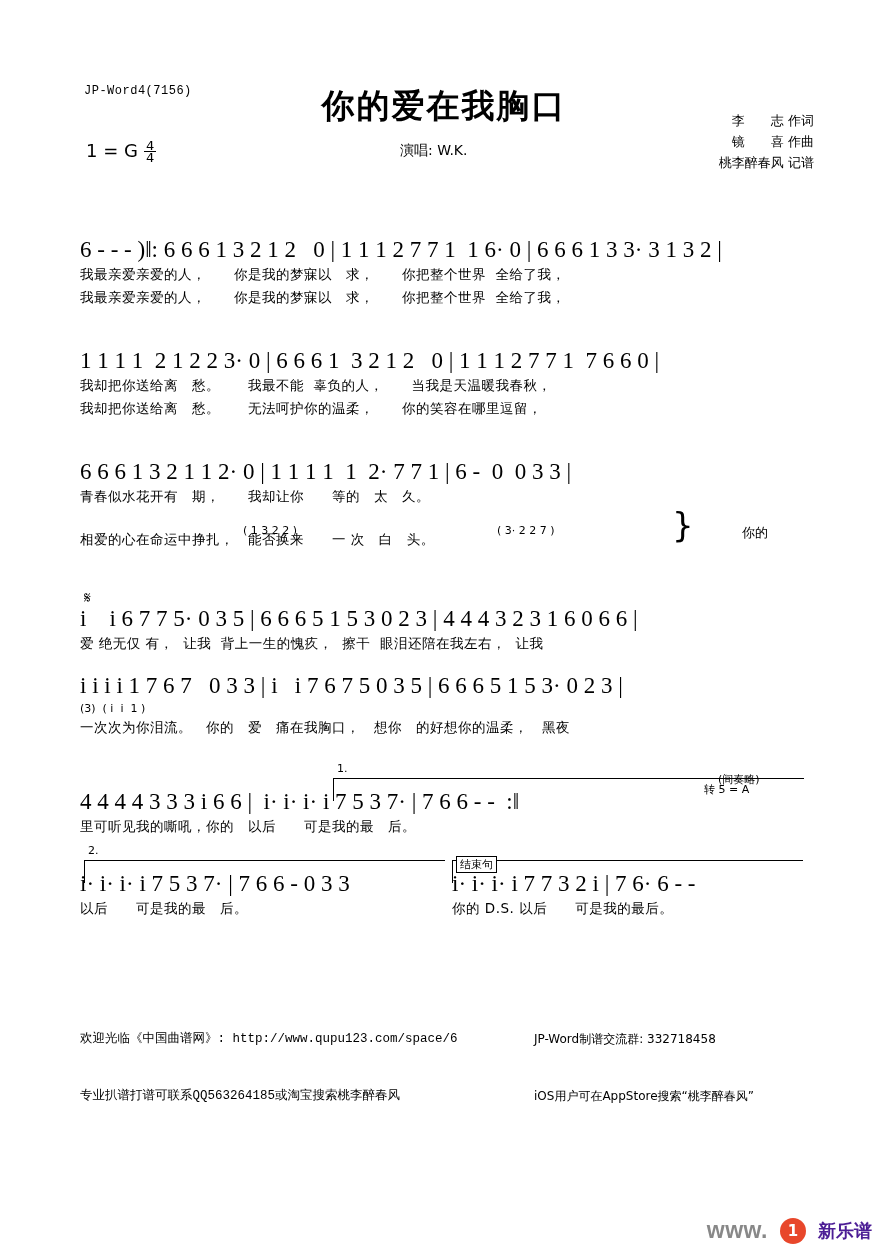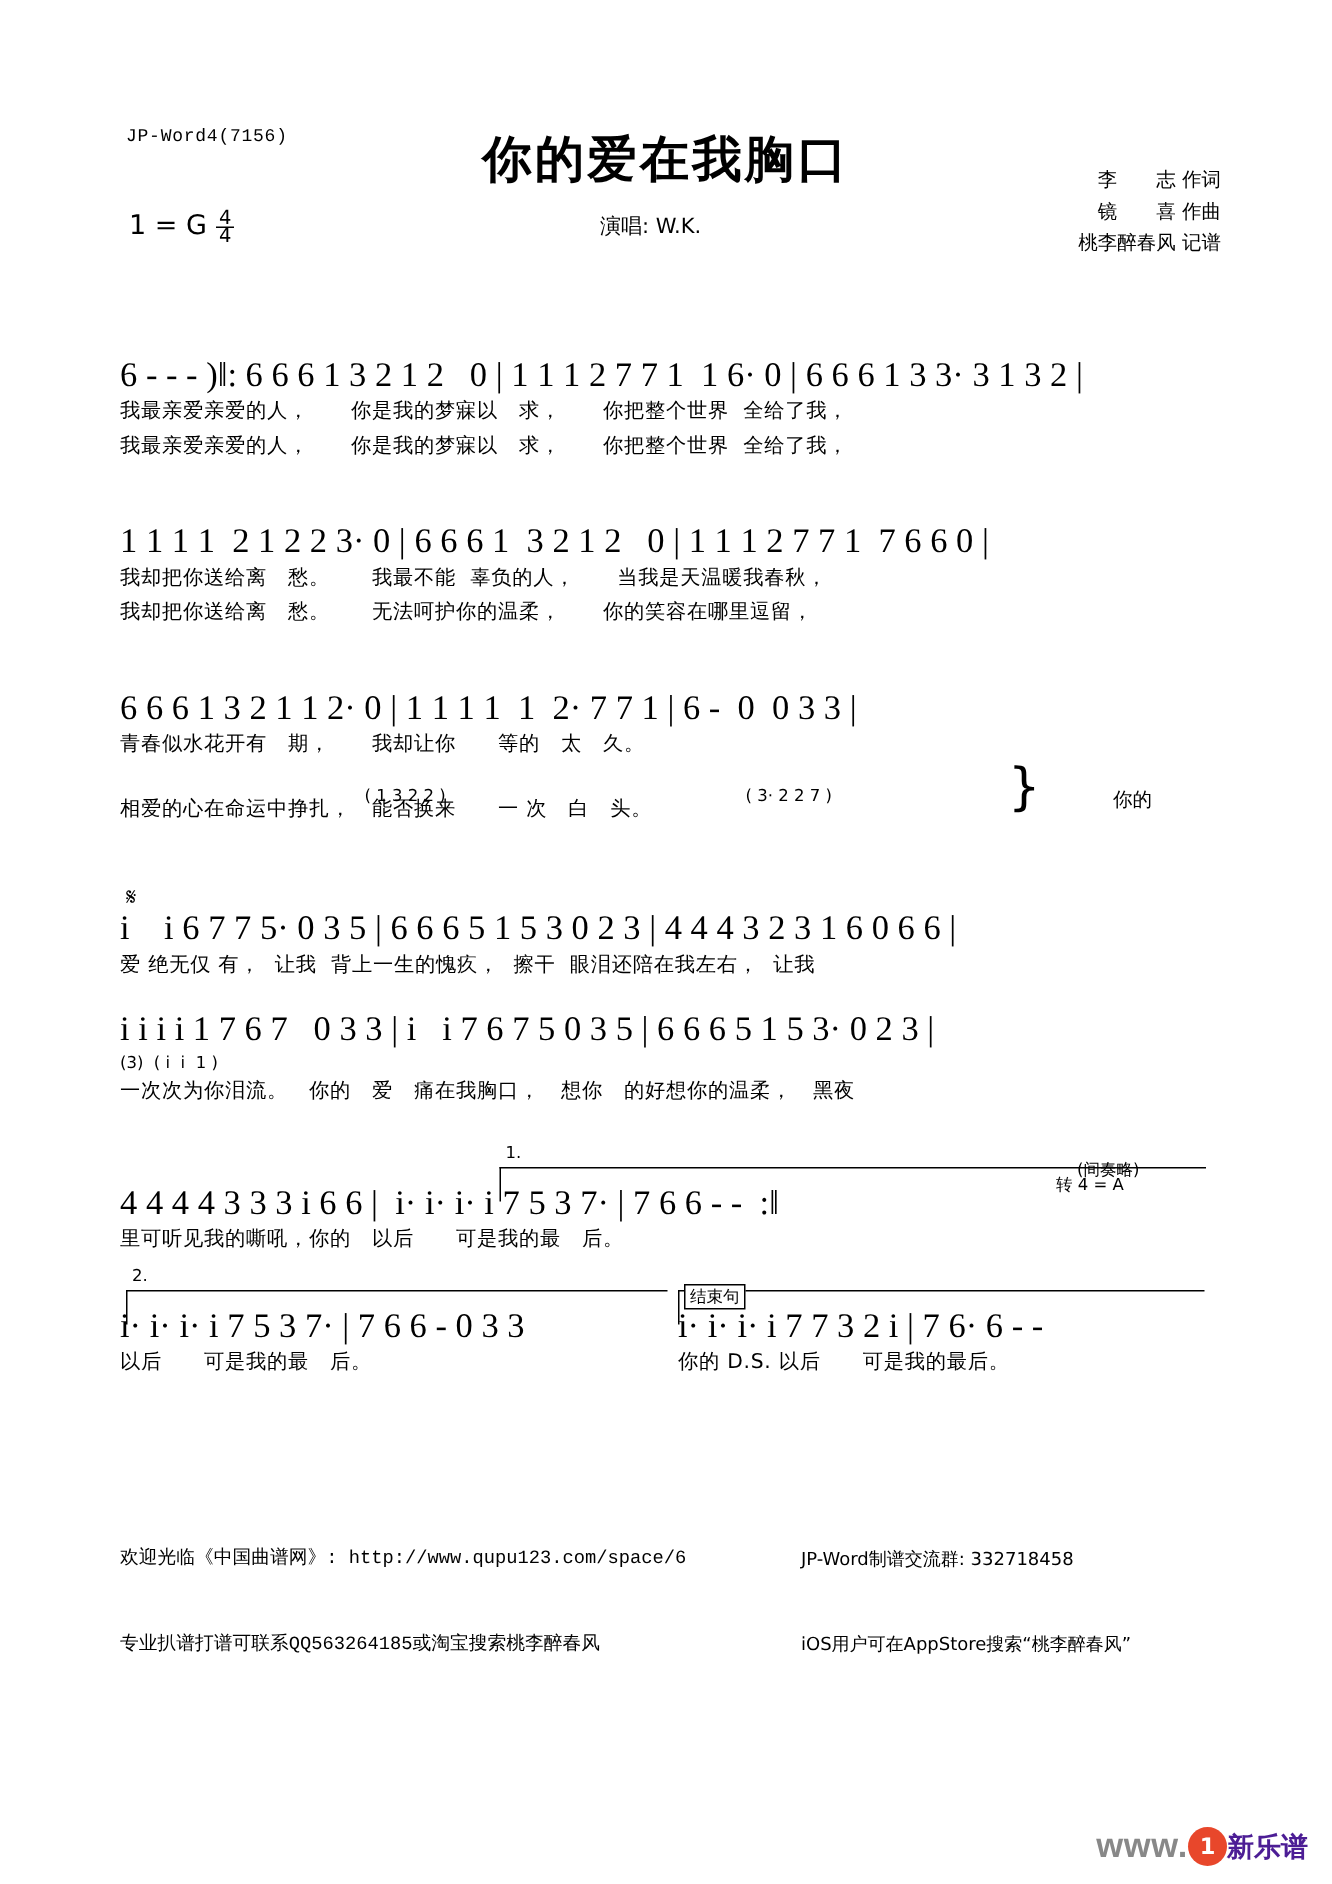--- a/index.html
+++ b/index.html
@@ -81,21 +81,21 @@
     font-family:"Liberation Mono", monospace;
     font-size:12.5px;line-height:19px;
   }
   .footer .col-l{position:absolute;left:0;top:0;white-space:pre;}
   .footer .col-r{position:absolute;left:454px;top:0;white-space:pre;
       font-family:"DejaVu Sans", sans-serif;font-size:12px;}
 
   
   .wm{
     position:absolute;right:16px;bottom:12px;
-    display:flex;align-items:center;gap:0;justify-content:flex-end;
+    display:flex;align-items:center;gap:12px;justify-content:flex-end;
   }
   .wm .url{
     font-family:"Liberation Sans", sans-serif;
     font-size:23px;color:#888;letter-spacing:.5px;font-weight:bold;
   }
   .wm .dot{
     width:26px;height:26px;border-radius:50%;background:#e8472b;
     color:#fff;font-size:15px;font-weight:bold;display:flex;
     align-items:center;justify-content:center;font-family:"DejaVu Sans", sans-serif;
   }
@@ -157,21 +157,21 @@
 
   <div class="sys" style="top:672px;">
     <div class="notes">i i i i 1 7 6 7   0 3 3 | i   i 7 6 7 5 0 3 5 | 6 6 6 5 1 5 3· 0 2 3 |</div>
     <div class="tiny" style="position:static;display:block;margin-top:2px;">(3)  ( i  i  1 )</div>
     <div class="lyr" style="margin-top:2px;">一次次为你泪流。　你的　爱　痛在我胸口，　想你　的好想你的温柔，　黑夜</div>
   </div>
 
   <div class="bracket" style="left:333px;top:778px;width:470px;height:22px;">
     <span class="lbl">1.</span>
   </div>
-  <div class="tiny" style="left:704px;top:782px;">转 4 = A</div>
+  <div class="tiny" style="left:704px;top:782px;">转 5 = A</div>
   <div class="tiny" style="left:718px;top:772px;">(间奏略)</div>
   <div class="sys" style="top:788px;">
     <div class="notes">4 4 4 4 3 3 3 i 6 6 |  i· i· i· i 7 5 3 7· | 7 6 6 - -  :‖</div>
     <div class="lyr">里可听见我的嘶吼，你的　以后　　可是我的最　后。</div>
   </div>
 
   <div class="bracket" style="left:84px;top:860px;width:360px;height:22px;">
     <span class="lbl">2.</span>
   </div>
   <div class="bracket" style="left:452px;top:860px;width:350px;height:22px;"></div>

